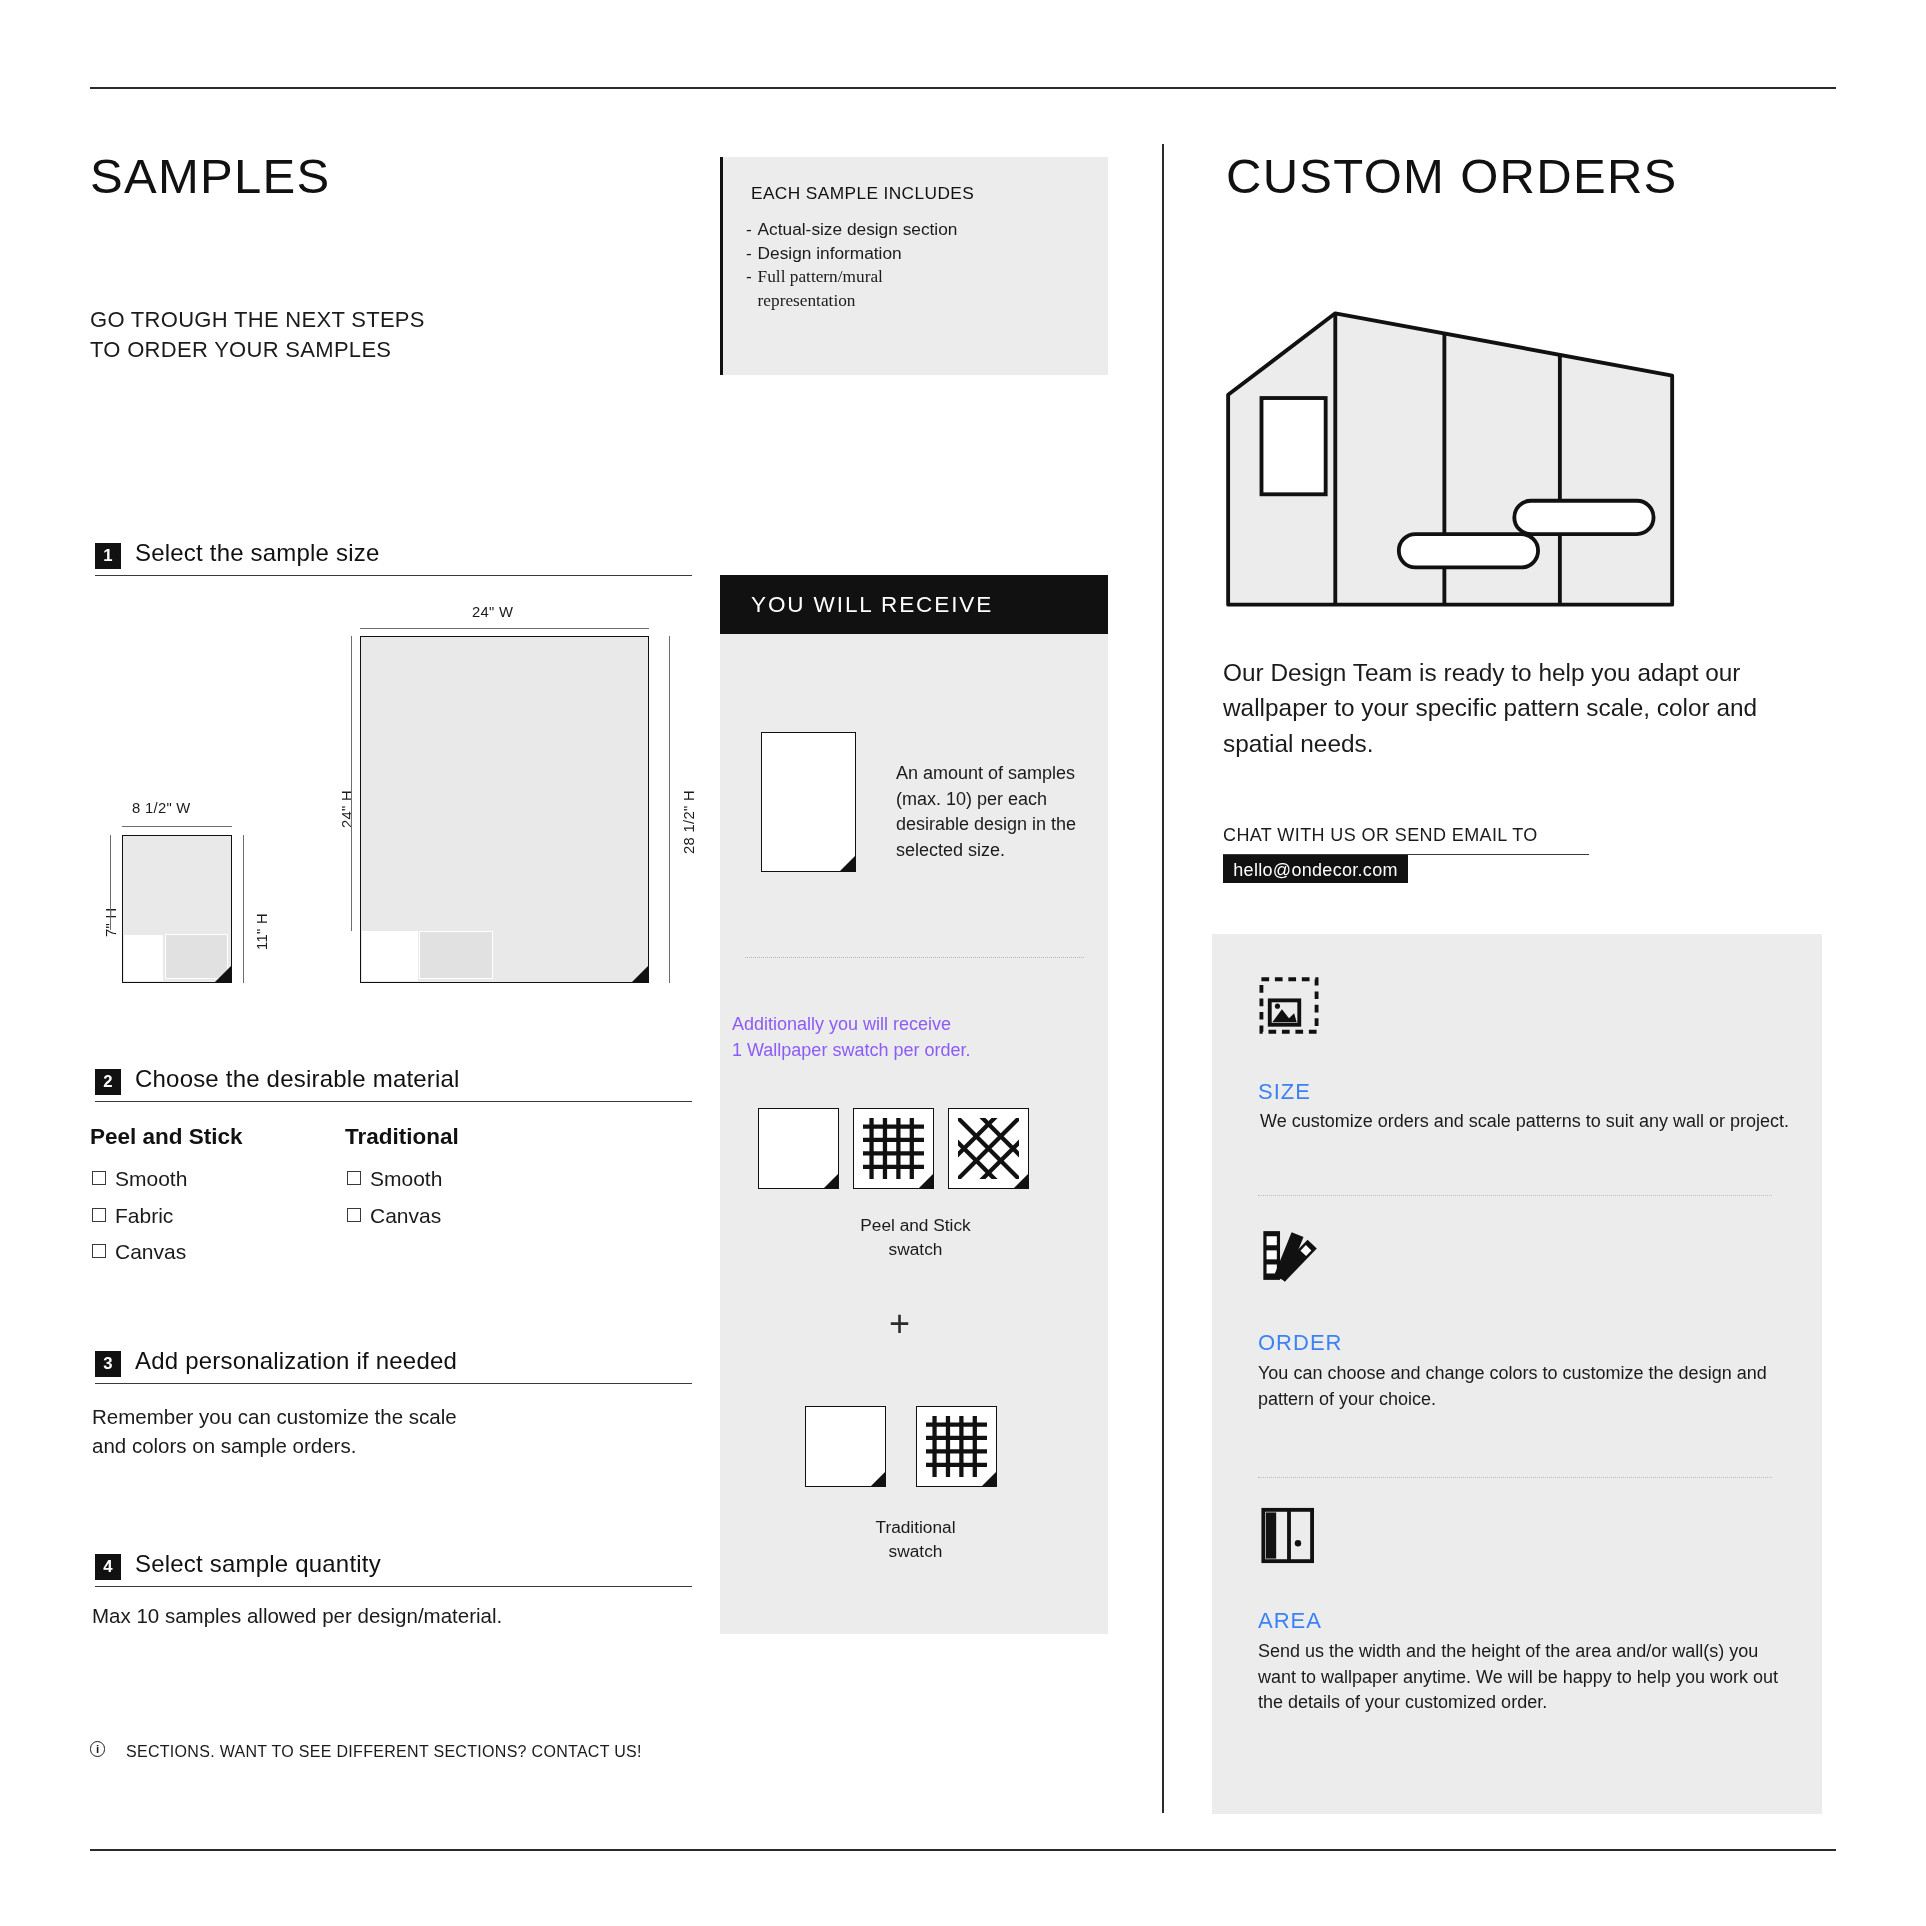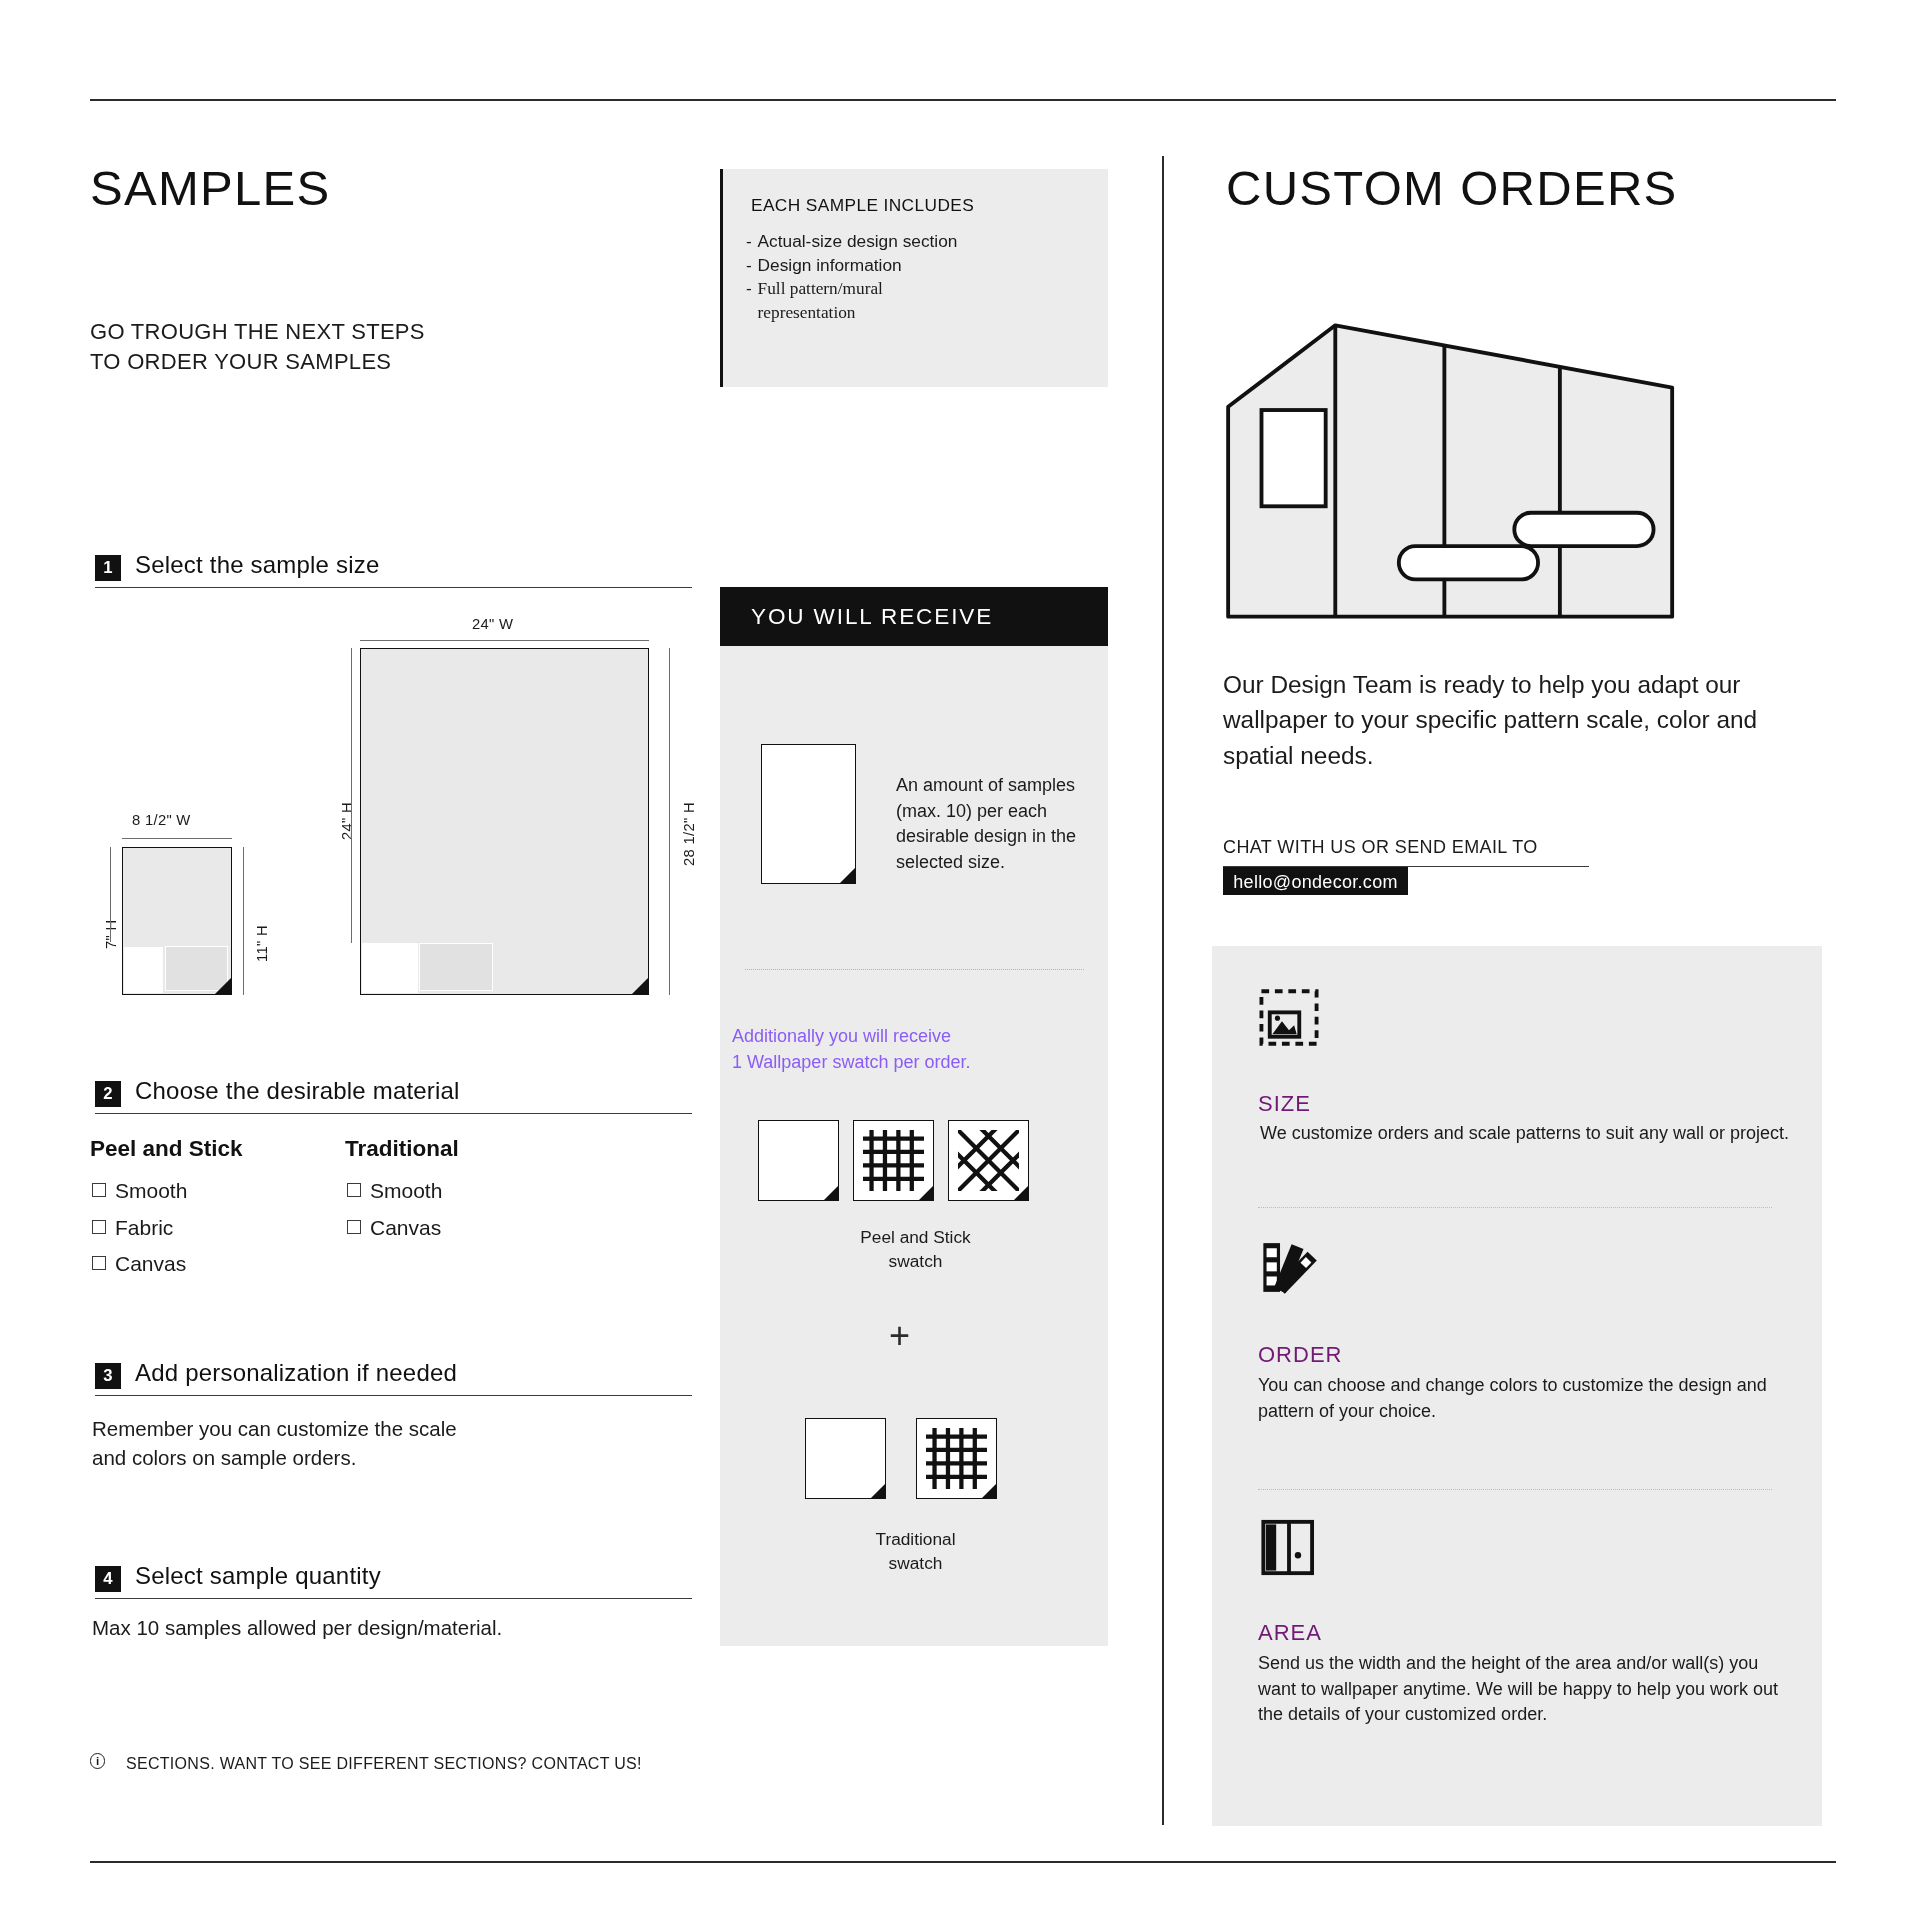--- a/index.html
+++ b/index.html
@@ -7,21 +7,21 @@
   body {
     width: 1926px; height: 1926px;
     background: #ffffff;
     font-family: "Liberation Sans", sans-serif;
     color: #121212;
     position: relative;
     overflow: hidden;
   }
   .page {
     position: absolute;
-    left: 0; top: 12px; width: 1926px; height: 1644px;
+    left: 0; top: 0; width: 1926px; height: 1644px;
   }
   .rule-top {
     position: absolute; left: 90px; top: 87px; width: 1746px; height: 1.9px;
     background: #2b2b2b;
   }
   .rule-bottom {
     position: absolute; left: 90px; top: 1849px; width: 1746px; height: 1.9px;
     background: #2b2b2b;
   }
   .divider-v {
@@ -218,21 +218,21 @@
     position: absolute; left: 1223px; top: 855px; height: 28px;
     background: #111; color: #fff; font-size: 18px;
     padding: 4.5px 10.3px 0 10.3px; letter-spacing: 0.3px;
   }
 
   .features-panel {
     position: absolute; left: 1212px; top: 934px; width: 610px; height: 880px;
     background: #ececec;
   }
   .feat-title {
-    position: absolute; font-size: 22px; letter-spacing: 1px; color: #701a75;
+    position: absolute; font-size: 22px; letter-spacing: 1px; color: #3b82f6;
   }
   .feat-body {
     position: absolute; font-size: 18px; line-height: 1.42; color: #1b1b1b; width: 533px;
   }
   .feat-sep {
     position: absolute; left: 1258px; width: 514px; height: 0; border-top: 1.9px dotted #bdbdbd;
   }
 </style>
 </head>
 <body>

